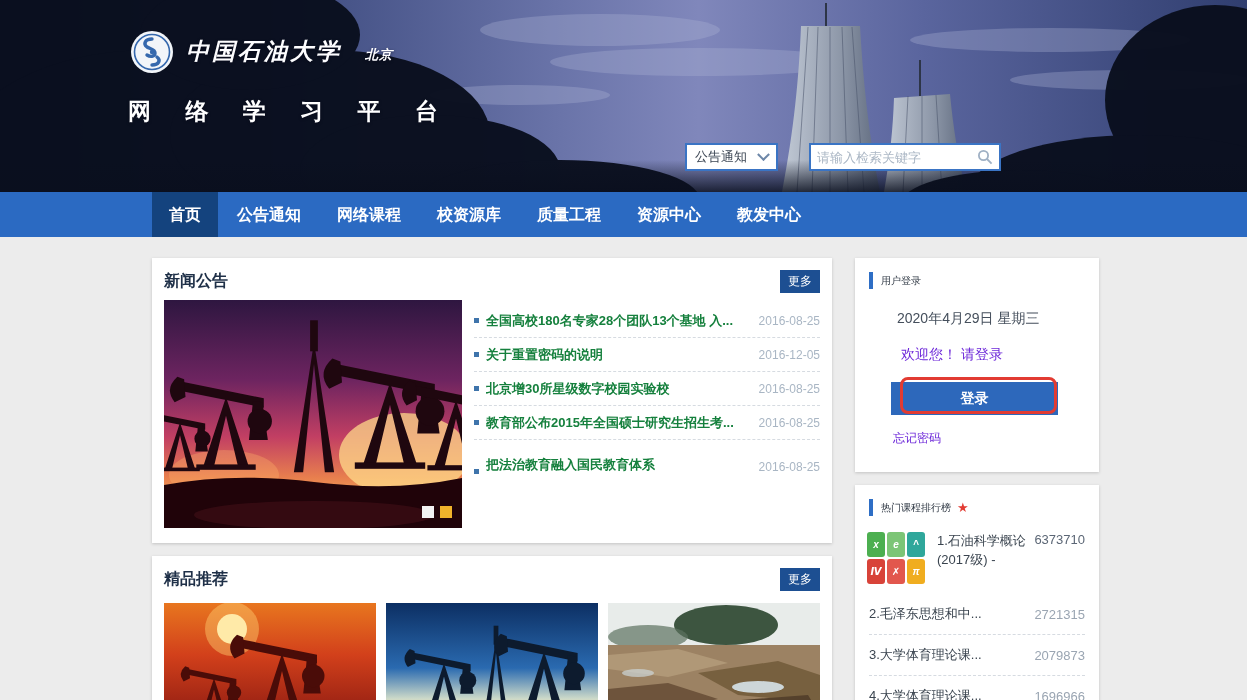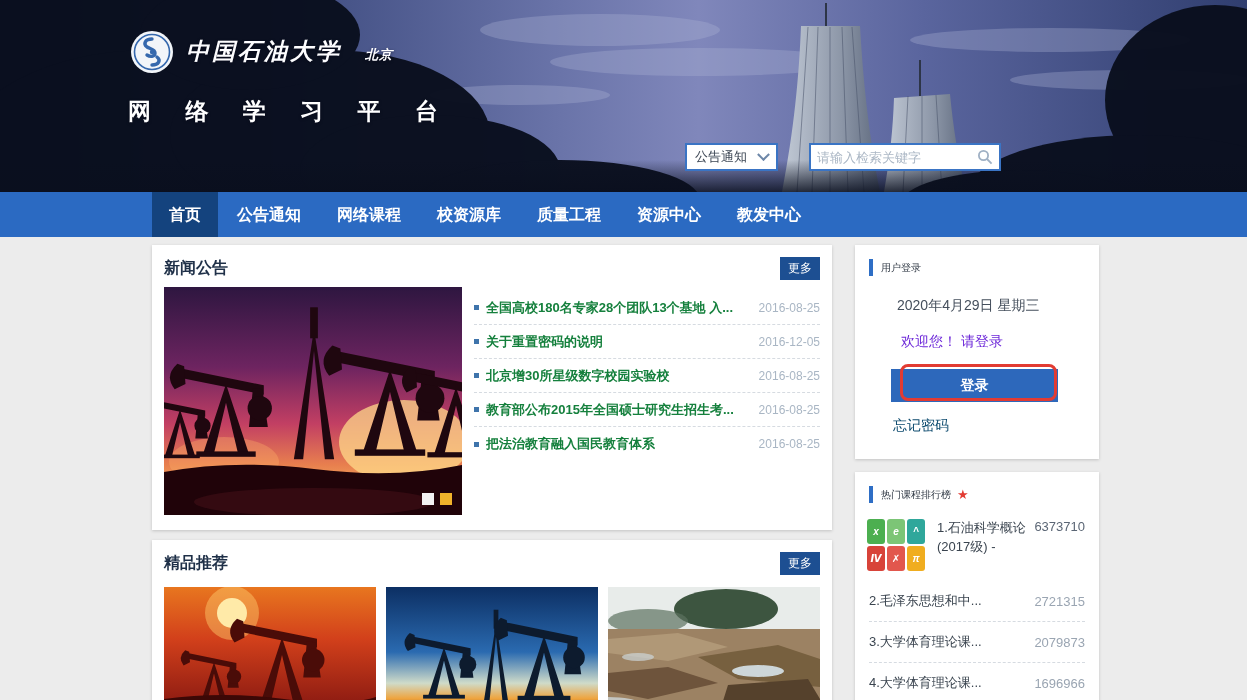--- a/index.html
+++ b/index.html
@@ -35,56 +35,56 @@
   
   .nav { width:1247px; height:45px; background:#2b6ac2; }
   .nav-inner { margin-left:152px; display:flex; height:45px; }
   .nav a { display:block; line-height:45px; padding:0 17px; color:#fff; font-size:16px;
     font-weight:bold; text-decoration:none; white-space:nowrap; margin-right:2px; }
   .nav a.active { background:#14437e; }
   
   .main { width:947px; margin-left:152px; padding-top:8px; display:flex; gap:23px; }
   .col-left { width:680px; }
   .col-right { width:244px; }
-  .card { background:#fff; box-shadow:0 1px 3px rgba(0,0,0,.18); }
+  .card { background:#fff; box-shadow:0 1px 3px rgba(0,0,0,.18);margin-top:13px; }
   
   .news-card { height:285px; position:relative; margin-bottom:10px; }
   .card-head { display:flex; align-items:center; justify-content:space-between; padding:12px 12px 6px 12px; }
   .card-title { font-size:16px; font-weight:bold; color:#1f3048; }
   .more-btn { background:#1d4f92; color:#fff; font-size:12px; padding:3px 8px; text-decoration:none; }
   .news-img { position:absolute; left:12px; top:42px; width:298px; height:228px; overflow:hidden; }
   .news-img svg { display:block; }
   .pager { position:absolute; right:10px; bottom:10px; display:flex; gap:6px; }
   .pg-sq { width:12px; height:12px; }
   .pg-white { background:#f2f2f2; }
   .pg-yellow { background:#f0b32b; }
   .news-list { position:absolute; left:322px; top:46px; width:346px; }
   .news-item { height:34px; display:flex; align-items:center; border-bottom:1px dashed #d6dbe1; }
-  .news-item:last-child { border-bottom:none; }
+  .news-item:last-child { border-bottom:none;align-items:flex-end; }
   .dot { width:5px; height:5px; background:#3f74ab; margin-right:7px; flex:0 0 auto; }
   .nt { flex:1; font-size:13px; color:#15803d; text-decoration:none; white-space:nowrap;
     overflow:hidden;font-weight:bold; }
   .nd { font-size:12px; color:#a9b6c4; margin-left:10px; flex:0 0 auto; }
   
   .feat-card { height:180px; position:relative; }
   .thumbs { display:flex; gap:10px; padding:6px 12px 0 12px; }
   .thumb { width:212px; height:130px; overflow:hidden; }
   .thumb svg { display:block; }
   
   .login-card { height:214px; position:relative; margin-bottom:13px; }
   .side-head { display:flex; align-items:center; padding:14px 14px 0 14px; }
   .blue-bar { width:4px; height:17px; background:#2e6ec5; margin-right:8px; }
   .side-title { font-size:10px; font-weight:normal; color:#2f3844; }
   .login-date { position:absolute; left:42px; top:52px; font-size:14px; color:#454f5c; }
   .login-welcome { position:absolute; left:46px; top:88px; font-size:14px; color:#6d28d9; }
   .login-btn { position:absolute; left:36px; top:124px; width:167px; height:33px; background:#2d68bb;
     color:#fff; font-size:14px; font-weight:bold; border:none; cursor:pointer; font-family:inherit; }
   .red-anno { position:absolute; left:45px; top:119px; width:157px; height:37px;
     border:3px solid #e23b32; border-radius:8px; pointer-events:none; }
-  .forgot { position:absolute; left:38px; top:172px; font-size:14px; color:#0c4a6e; text-decoration:none; }
+  .forgot { position:absolute; left:38px; top:172px; font-size:12px; color:#6d28d9; text-decoration:none; }
   
   .rank-card { height:240px; position:relative; }
   .star { color:#e23b32; font-size:13px; margin-left:6px; }
   .rank-first { display:flex; padding:16px 14px 10px 12px; }
   .tile-grid { width:58px; height:52px; display:grid; grid-template-columns:repeat(3,1fr);
     grid-template-rows:repeat(2,1fr); gap:2px; flex:0 0 auto; }
   .tile { border-radius:3px; color:#fff; font-size:10px; font-weight:bold;
     display:flex; align-items:center; justify-content:center; font-style:italic; }
   .t0{background:#4caf50}.t1{background:#7cc576}.t2{background:#2fa79b}
   .t3{background:#d84339}.t4{background:#e2574d}.t5{background:#f0ad1f}

